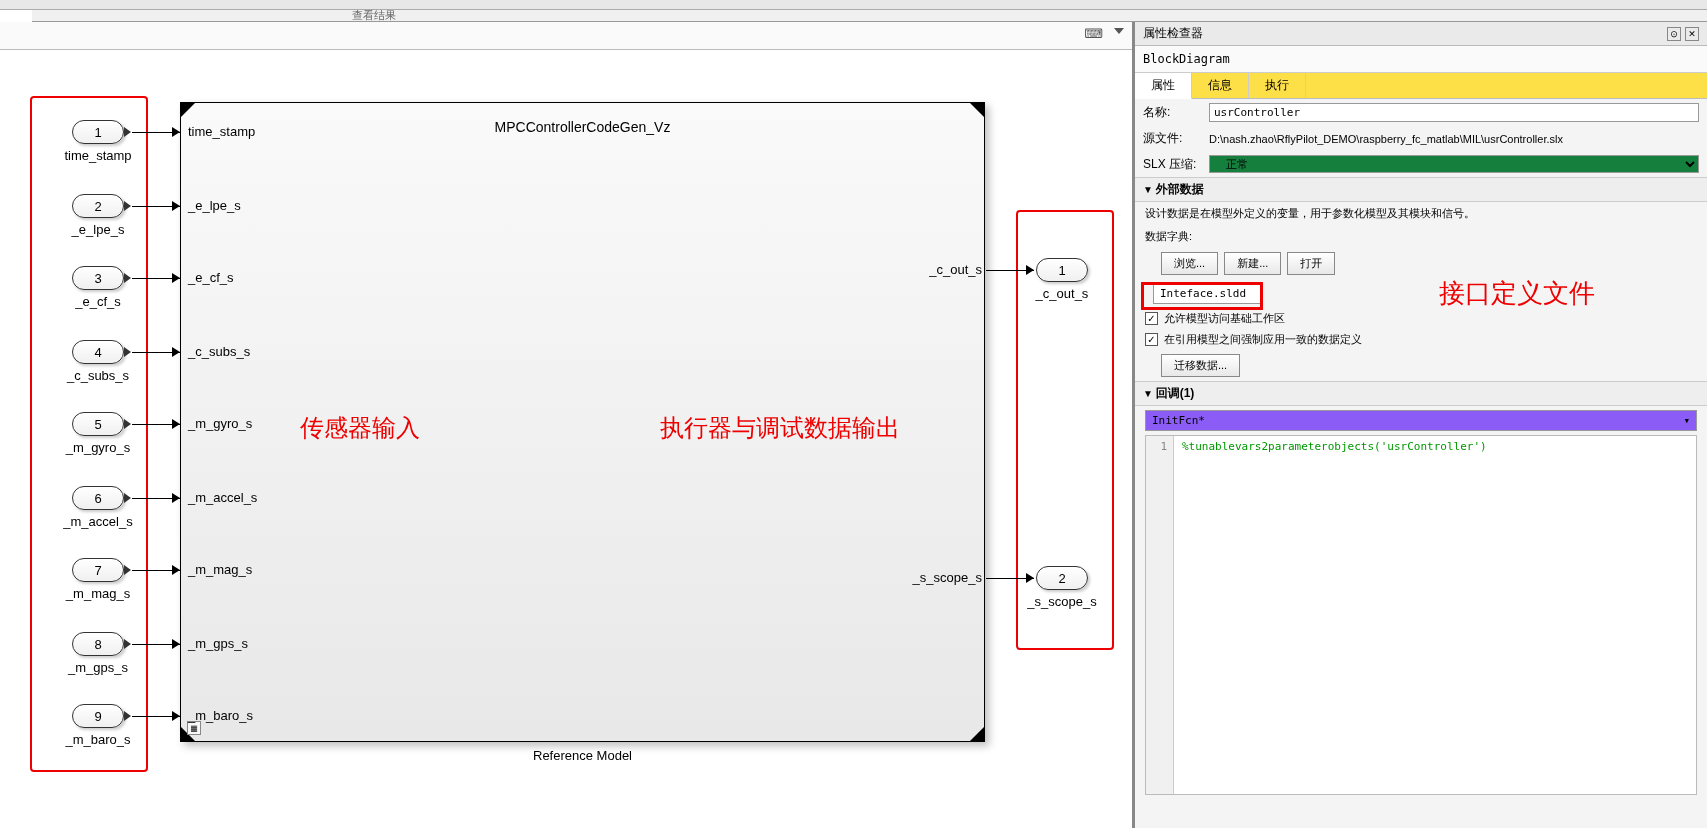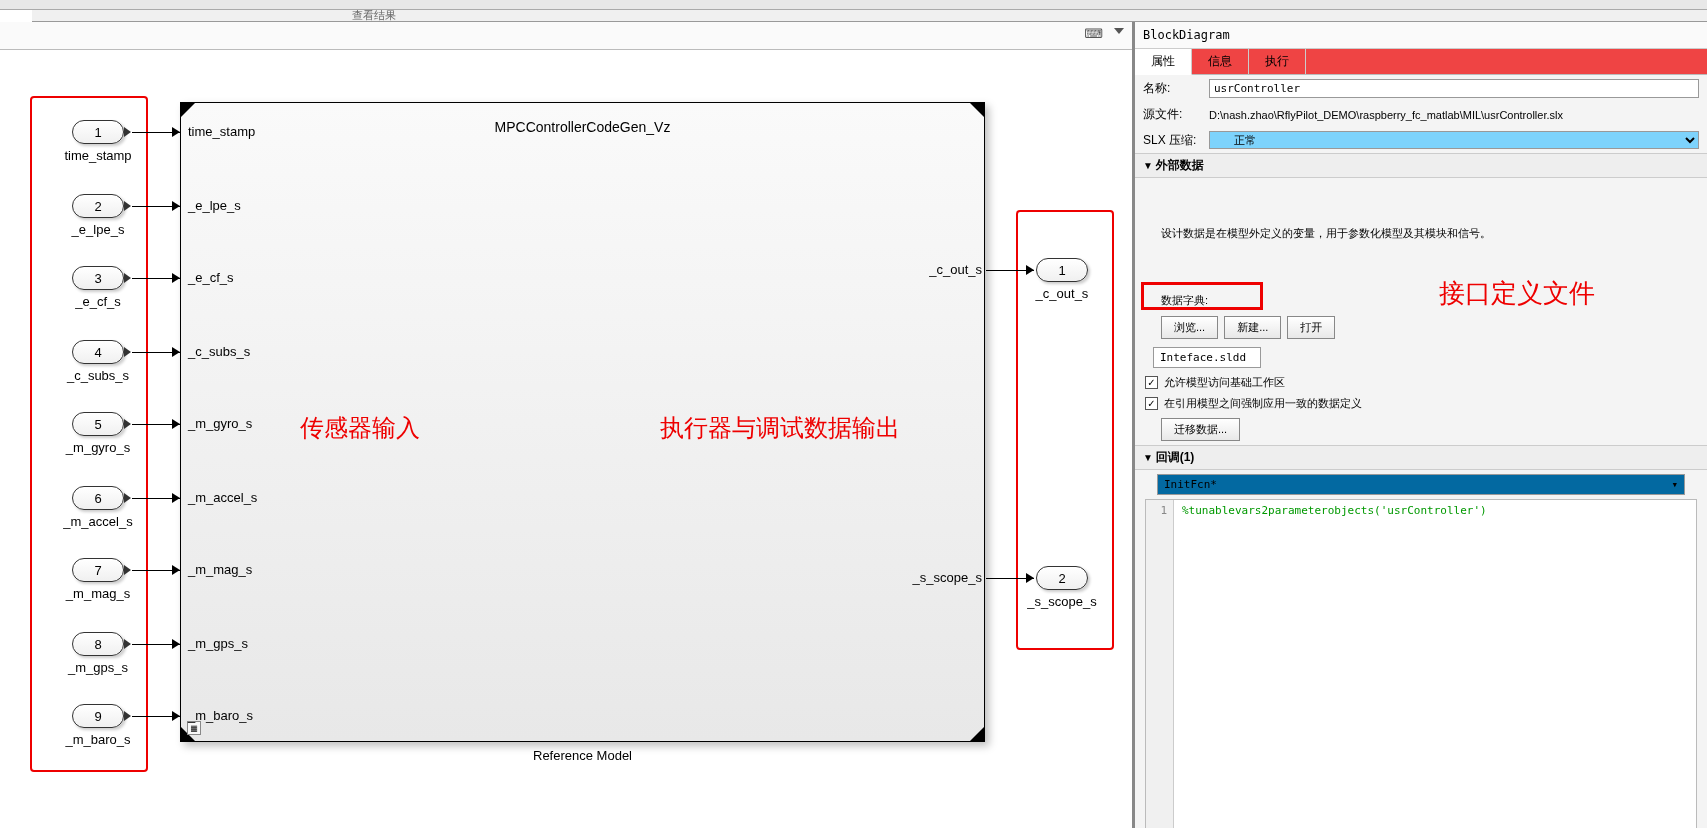--- a/index.html
+++ b/index.html
@@ -31,38 +31,38 @@
 .ref-badge { position: absolute; left: 6px; bottom: 6px; width: 14px; height: 14px; border: 1px solid #888; background: #f8f8f8; font-size: 8px; display:flex; align-items:center; justify-content:center; }
 
 .red-box { position: absolute; border: 2px solid #e00; border-radius: 4px; }
 .red-text { position: absolute; color: #e00; font-size: 24px; font-family: Liberation Sans, sans-serif; }
 
 .inspector { width: 573px; background: #f4f4f4; border-left: 1px solid #888; font-size: 12px; }
 .insp-title { height: 24px; background: #eaeaea; border-bottom: 1px solid #bbb; padding: 4px 8px; display: flex; align-items: center; justify-content: space-between; }
 .insp-close { display: flex; gap: 4px; }
 .insp-close span { width: 14px; height: 14px; border: 1px solid #888; display: inline-flex; align-items: center; justify-content: center; font-size: 9px; cursor: pointer; }
 .insp-type { padding: 6px 8px; background: #fafafa; border-bottom: 1px solid #ccc; font-family: Consolas, monospace; }
-.insp-tabs { display: flex; background: #ef4444; border-bottom: 1px solid #bbb; }
+.insp-tabs { display: flex; background: #fde047; border-bottom: 1px solid #bbb; }
 .insp-tab { padding: 4px 16px; border-right: 1px solid #ccc; cursor: pointer; }
 .insp-tab.active { background: #fff; border-bottom: 1px solid #fff; margin-bottom: -1px; }
 .section-head { background: #eee; padding: 3px 8px; border-top: 1px solid #ccc; border-bottom: 1px solid #ccc; font-weight: bold; }
 .section-head::before { content: "▼ "; font-size: 10px; }
 .prop-row { display: flex; padding: 4px 8px; align-items: center; gap: 6px; }
 .prop-label { width: 60px; }
 .prop-val { flex: 1; font-family: Liberation Sans, sans-serif; font-size: 11px; }
 .prop-input { flex: 1; border: 1px solid #999; padding: 2px 4px; background: #fff; font-family: Consolas, monospace; font-size: 11px; }
-.prop-select { flex: 1; border: 1px solid #999; padding: 1px 20px; background: #7dd3fc; font-size: 11px; }
-.ext-desc { padding: 4px 26px; font-size: 11px; margin-top: 44px; }
+.prop-select { flex: 1; border: 1px solid #999; padding: 1px 12px; background: #15803d; font-size: 11px; }
+.ext-desc { padding: 4px 10px; font-size: 11px; }
 .btn-row { display: flex; gap: 6px; padding: 4px 26px; }
 .btn { border: 1px solid #888; background: linear-gradient(#fff,#e8e8e8); padding: 3px 12px; cursor: pointer; font-size: 11px; }
 .dict-row { padding: 4px 18px; display: flex; align-items: center; }
 .dict-field { border: 1px solid #999; padding: 3px 6px; background: #fff; font-family: Consolas, monospace; font-size: 11px; width: 108px; }
 .chk-row { padding: 3px 10px; display: flex; align-items: center; gap: 6px; font-size: 11px; }
 .chk { width: 13px; height: 13px; border: 1px solid #555; display: inline-flex; align-items: center; justify-content: center; font-size: 10px; background: #fff; }
-.cb-select { margin: 4px 22px; border: 1px solid #999; background: #0369a1; padding: 3px 6px; font-family: Consolas, monospace; font-size: 11px; display: flex; justify-content: space-between; align-items: center; }
+.cb-select { margin: 4px 10px; border: 1px solid #999; background: #8b5cf6; padding: 3px 6px; font-family: Consolas, monospace; font-size: 11px; display: flex; justify-content: space-between; align-items: center; }
 .code-area { margin: 0 10px; border: 1px solid #bbb; background: #fff; height: 360px; display: flex; }
 .gutter { width: 28px; background: #f0f0f0; border-right: 1px solid #ccc; text-align: right; padding: 4px 6px 0 0; color: #888; font-family: Consolas, monospace; font-size: 11px; }
 .code { padding: 4px 8px; font-family: Consolas, monospace; font-size: 11px; text-align: center; }
 .red-box-insp { position: absolute; border: 3px solid #e00; }
 </style>
 </head>
 <body>
 
 <div class="top-bar"></div>
 <div class="tab-strip">
@@ -186,20 +186,27 @@
       <div class="arrow-r" style="left:1026px;top:523px"></div>
       <div class="port-block" style="left:1036px;top:516px">
           <span>2</span>
         </div>
       <div class="port-label" style="left:1012px;top:544px">_s_scope_s</div>
 
     </div>
   </div>
 
   <div class="inspector" style="position:relative">
+    <div class="insp-title">
+      <span>属性检查器</span>
+      <div class="insp-close">
+        <span>⊙</span>
+        <span>✕</span>
+      </div>
+    </div>
     <div class="insp-type">BlockDiagram</div>
     <div class="insp-tabs">
       <div class="insp-tab active">属性</div>
       <div class="insp-tab">信息</div>
       <div class="insp-tab">执行</div>
     </div>
 
     <div class="prop-row">
       <span class="prop-label">名称:</span>
       <input class="prop-input" value="usrController" style="">

